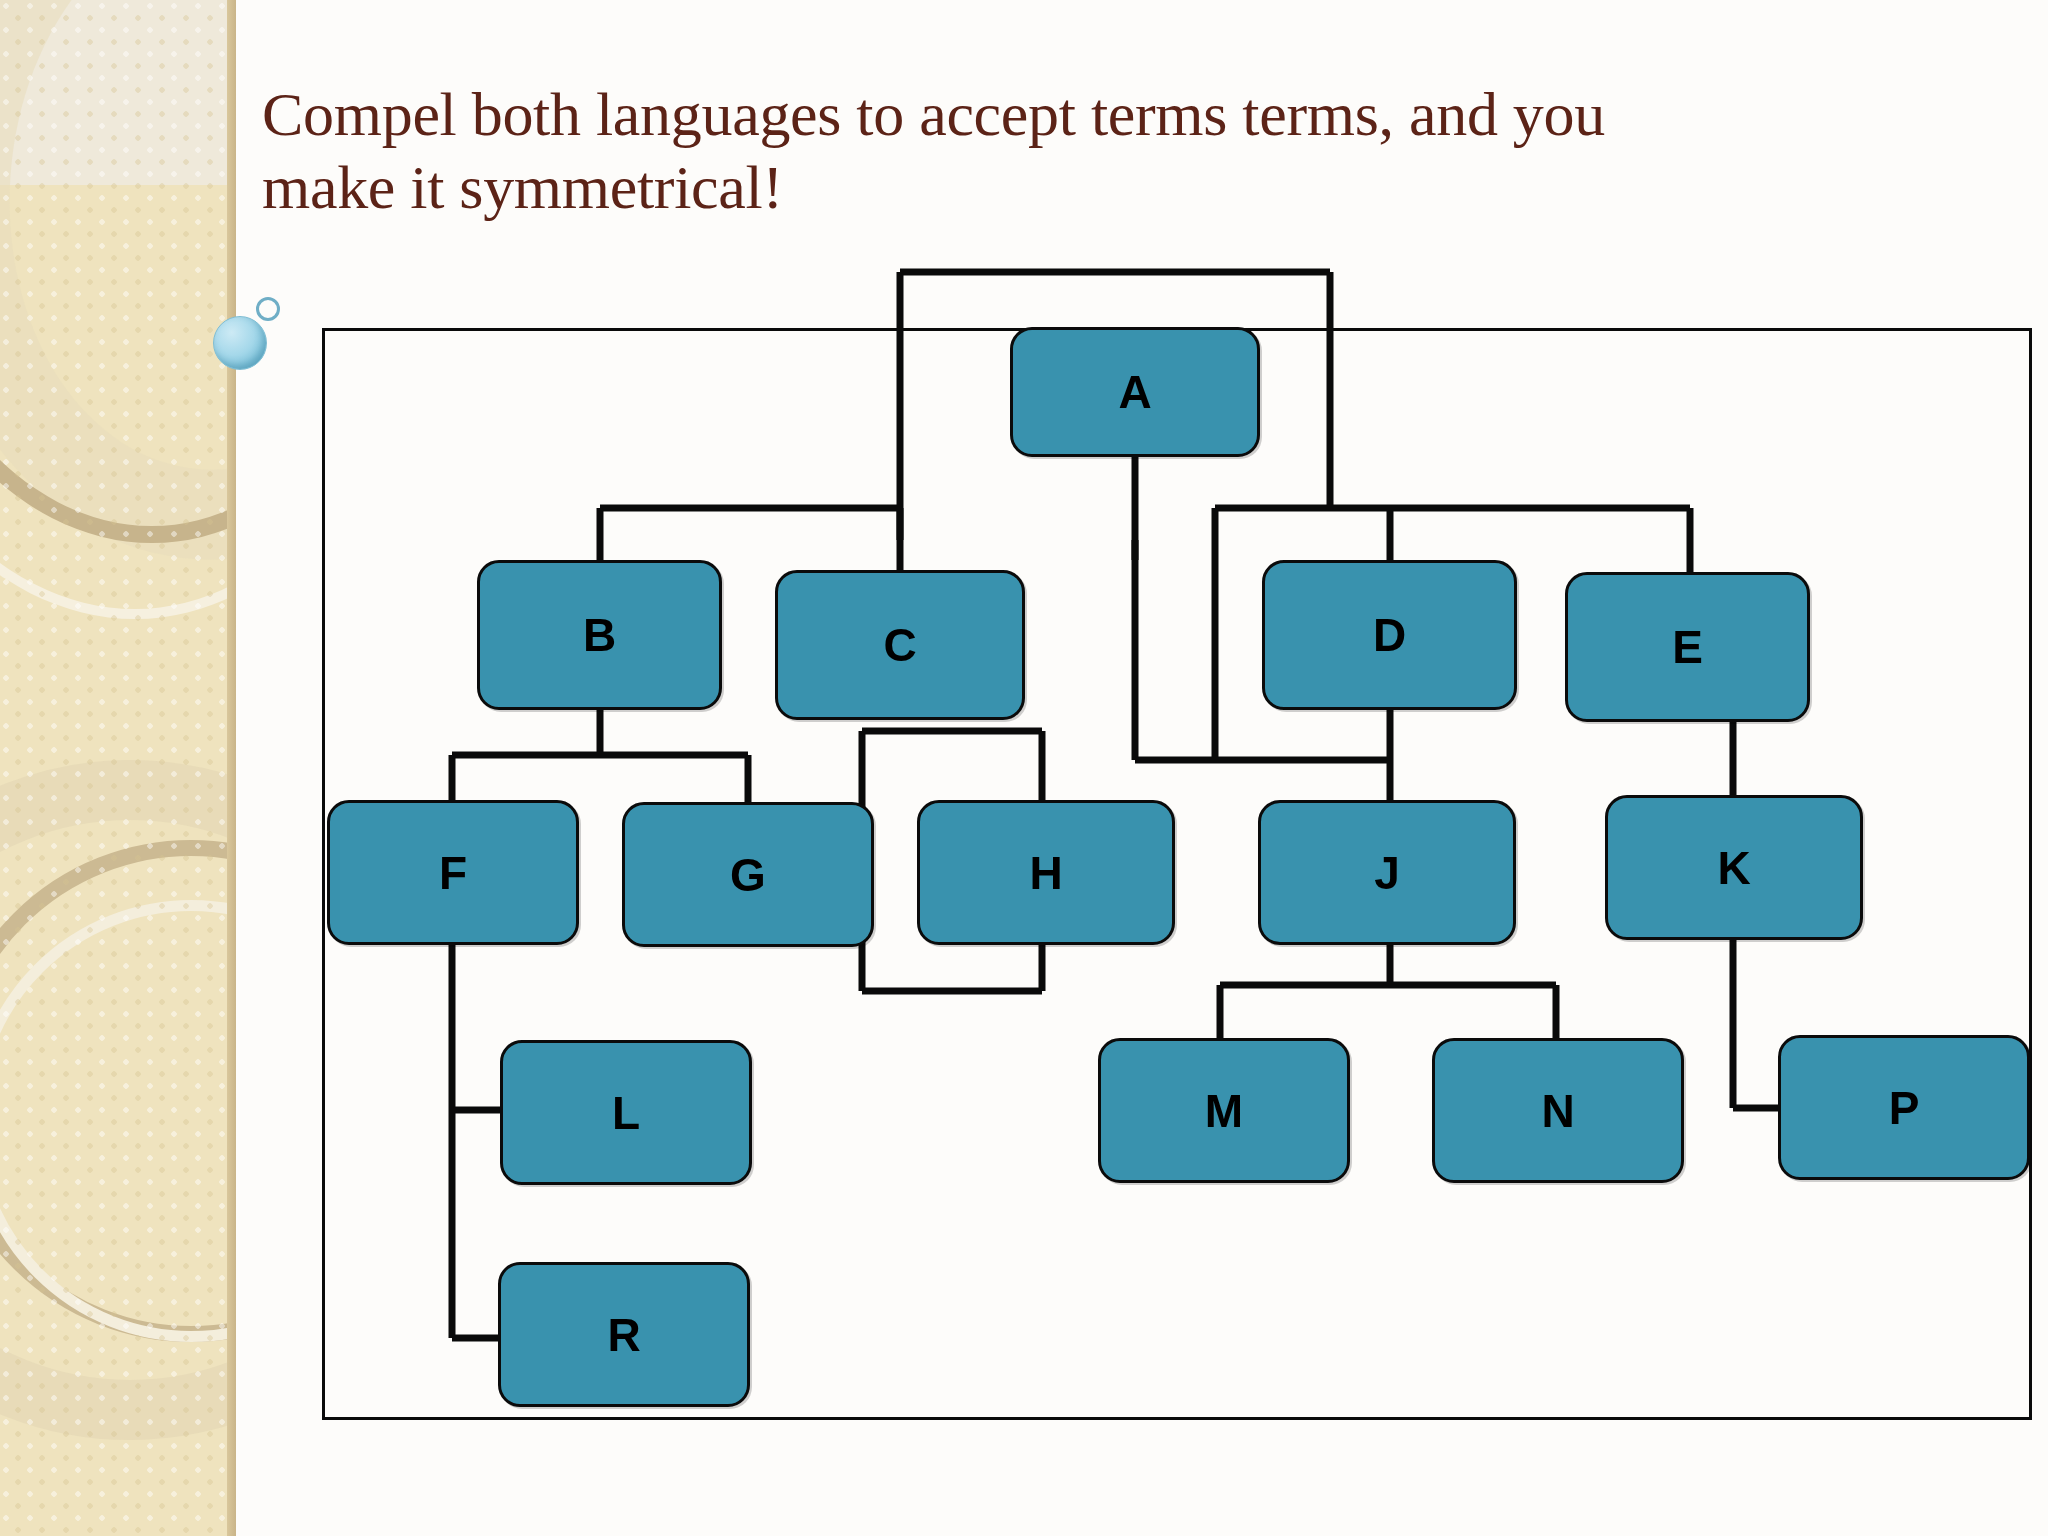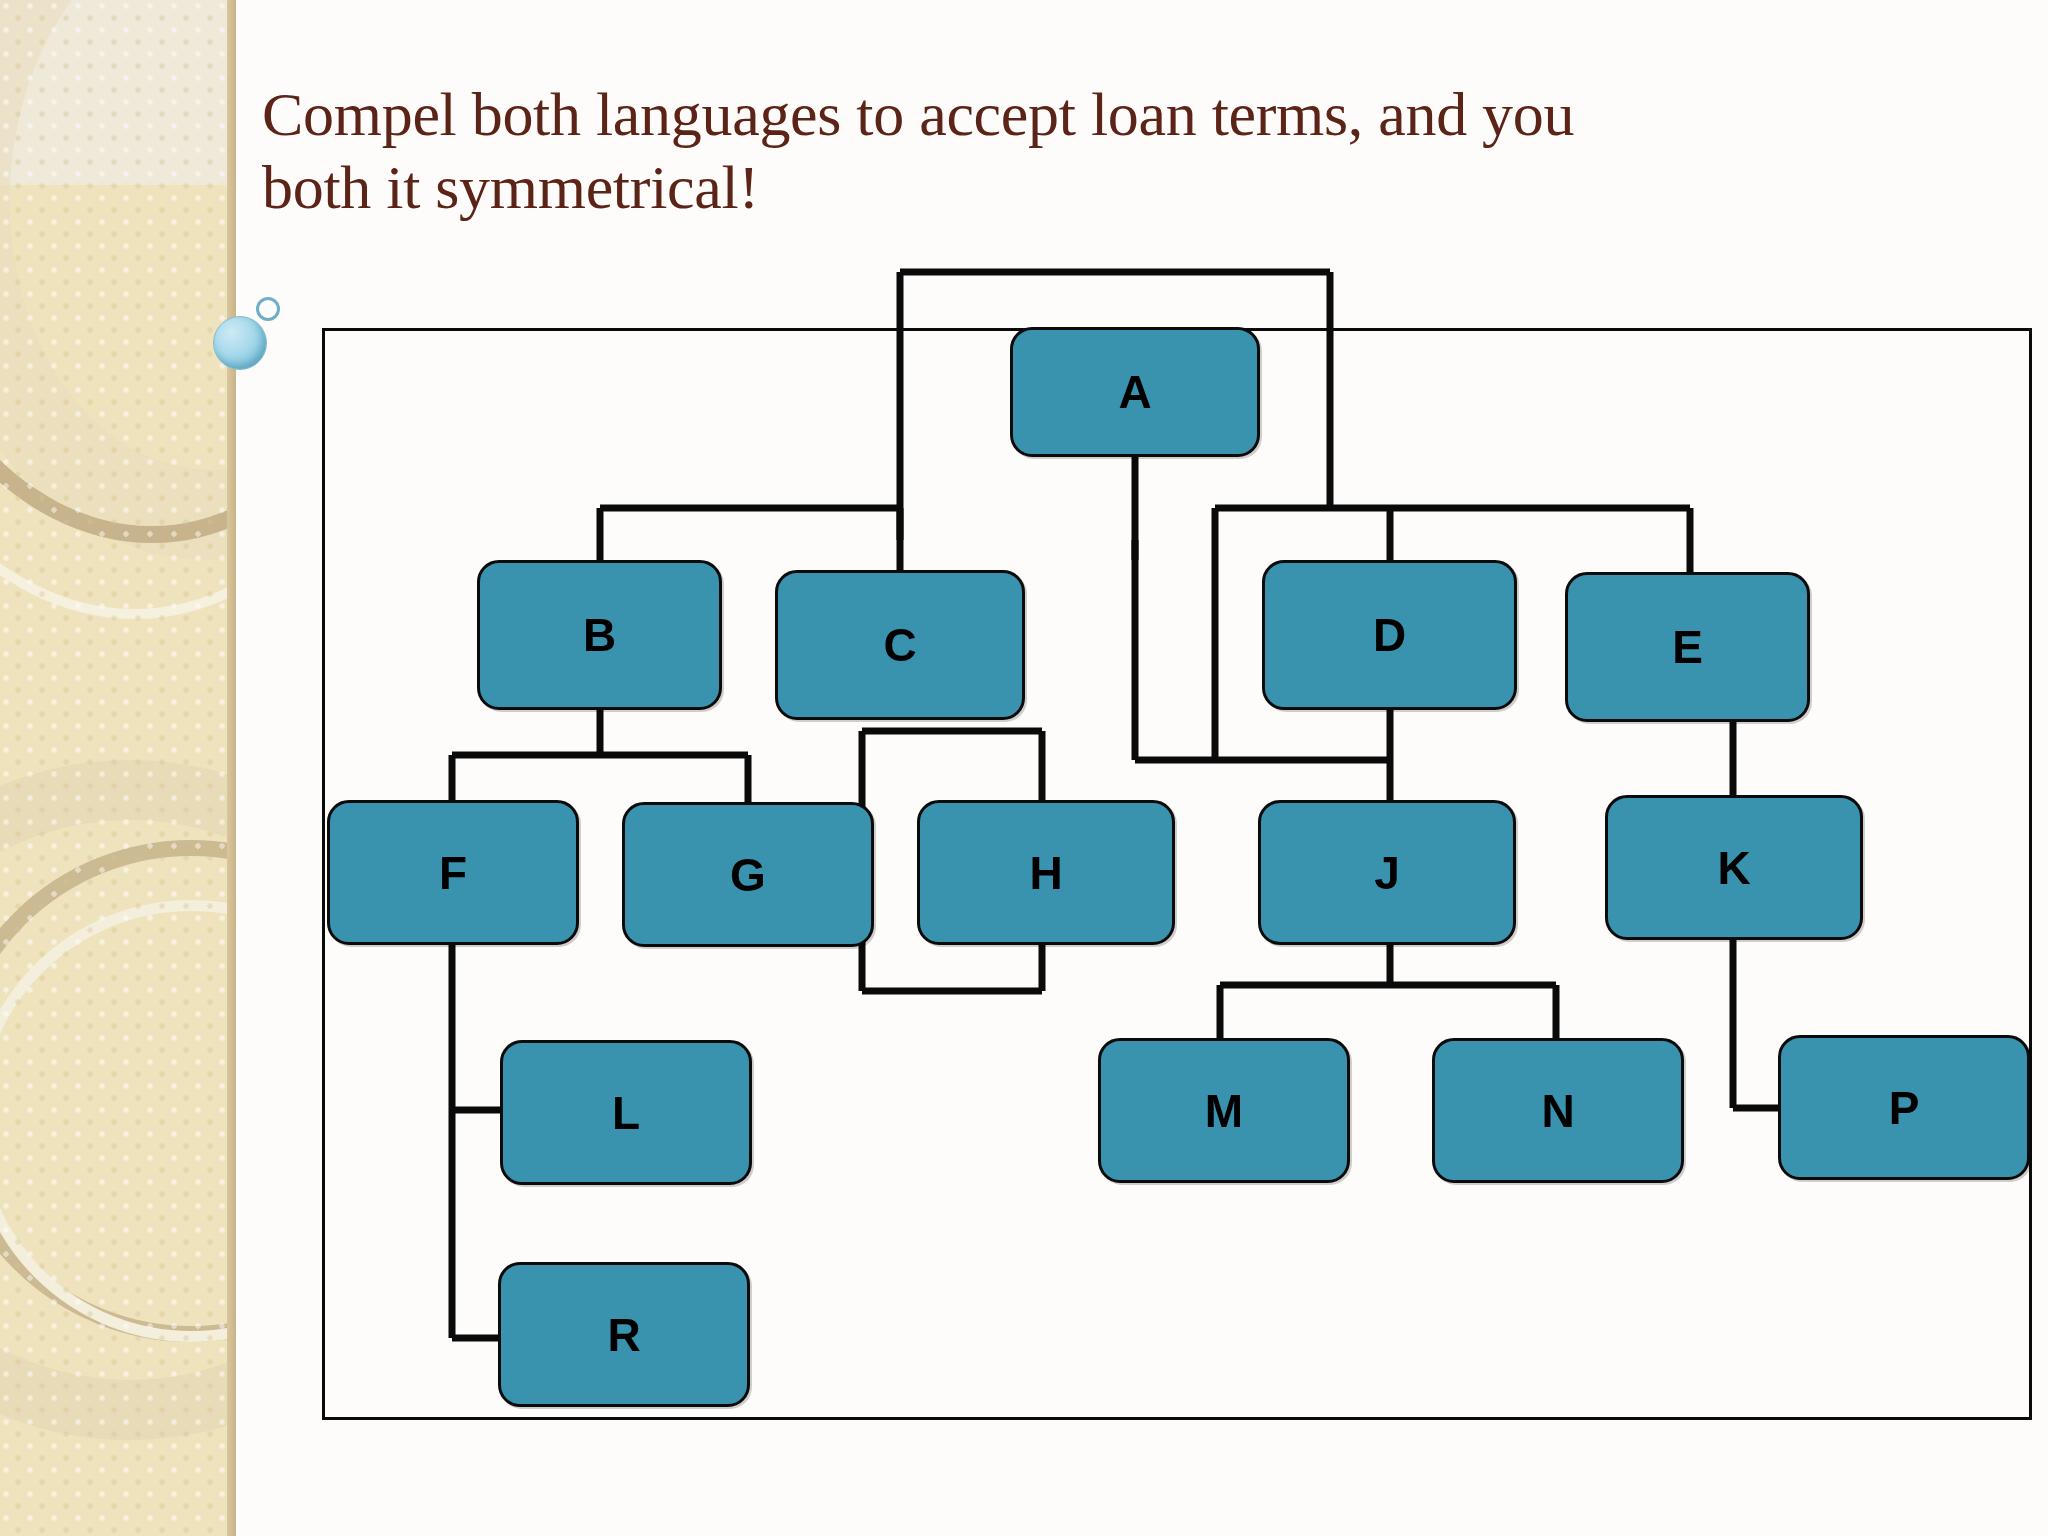--- a/index.html
+++ b/index.html
@@ -133,21 +133,21 @@
   <div class="arc arc1"></div>
   <div class="arc arc2"></div>
   <div class="arc arc4"></div>
   <div class="arc arc5"></div>
   <div class="band-texture"></div>
   <div class="band-edge"></div>
 </div>
 <div id="bubble-large"></div>
 <div id="bubble-small"></div>
 
-<div id="slide-title">Compel both languages to accept loan terms, and you both it symmetrical!</div>
+<div id="slide-title">Compel both languages to accept terms terms, and you make it symmetrical!</div>
 
 <svg id="diagram-svg" viewBox="0 0 2048 1536" xmlns="http://www.w3.org/2000/svg">
   <g stroke="#0A0A0A" fill="none" stroke-width="7">
 
     <path d="M 900 272 L 1330 272"></path>
     <path d="M 900 272 L 900 540"></path>
     <path d="M 1330 272 L 1330 508"></path>
 
     <path d="M 600 508 L 900 508"></path>
     <path d="M 600 508 L 600 560"></path>

